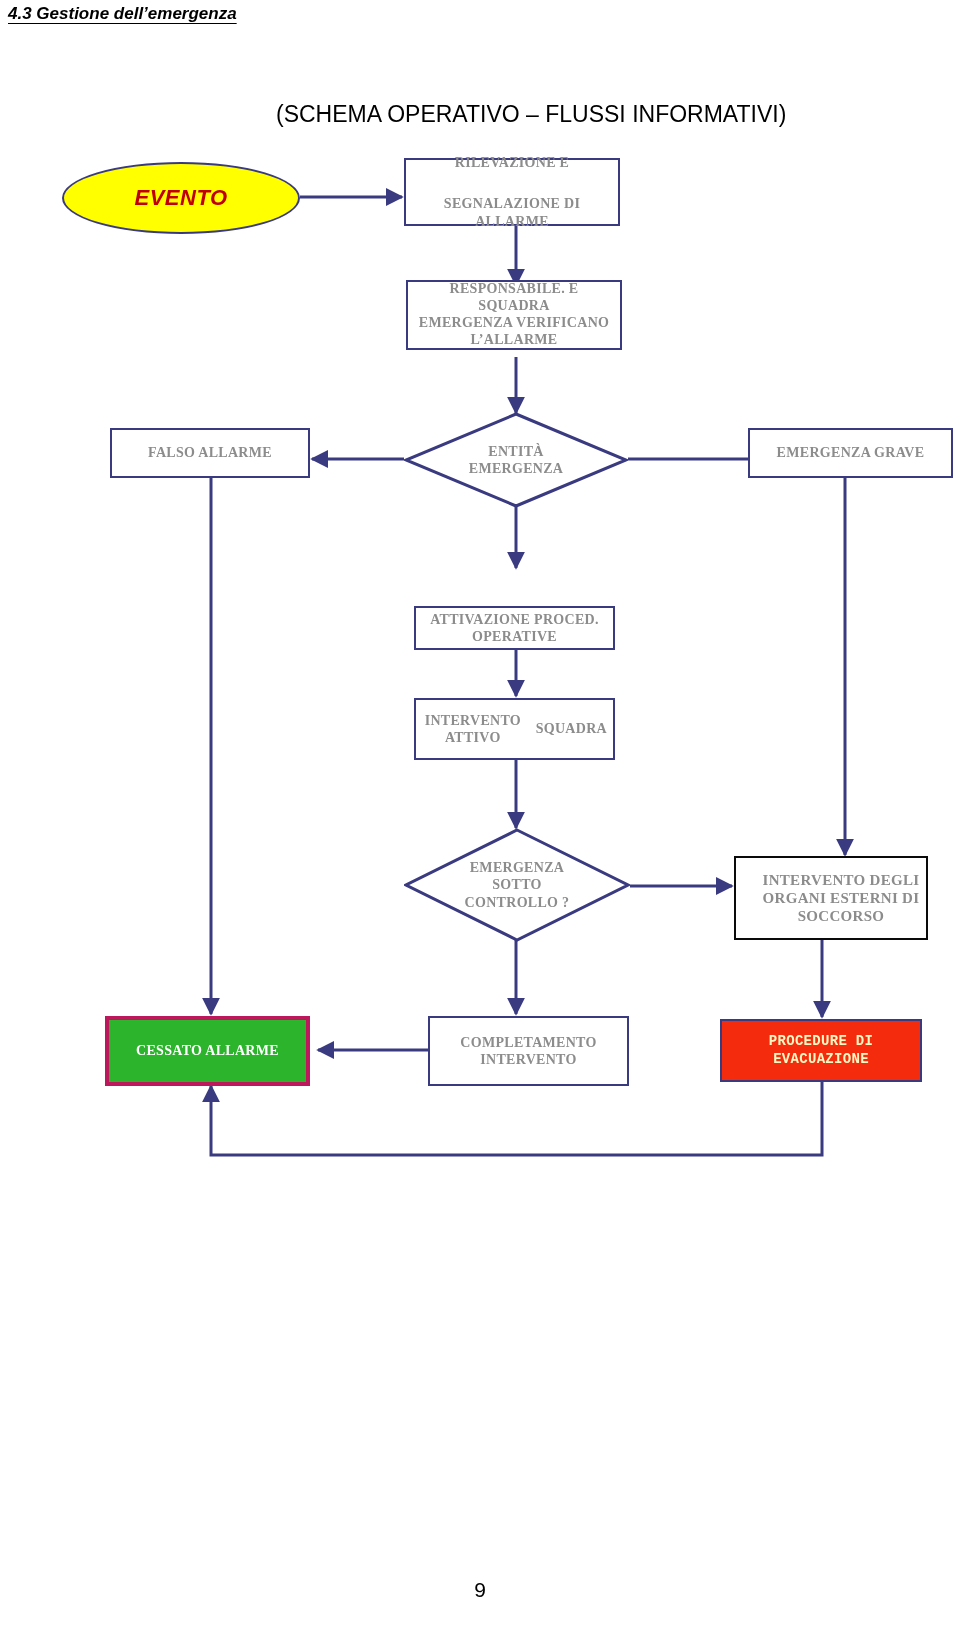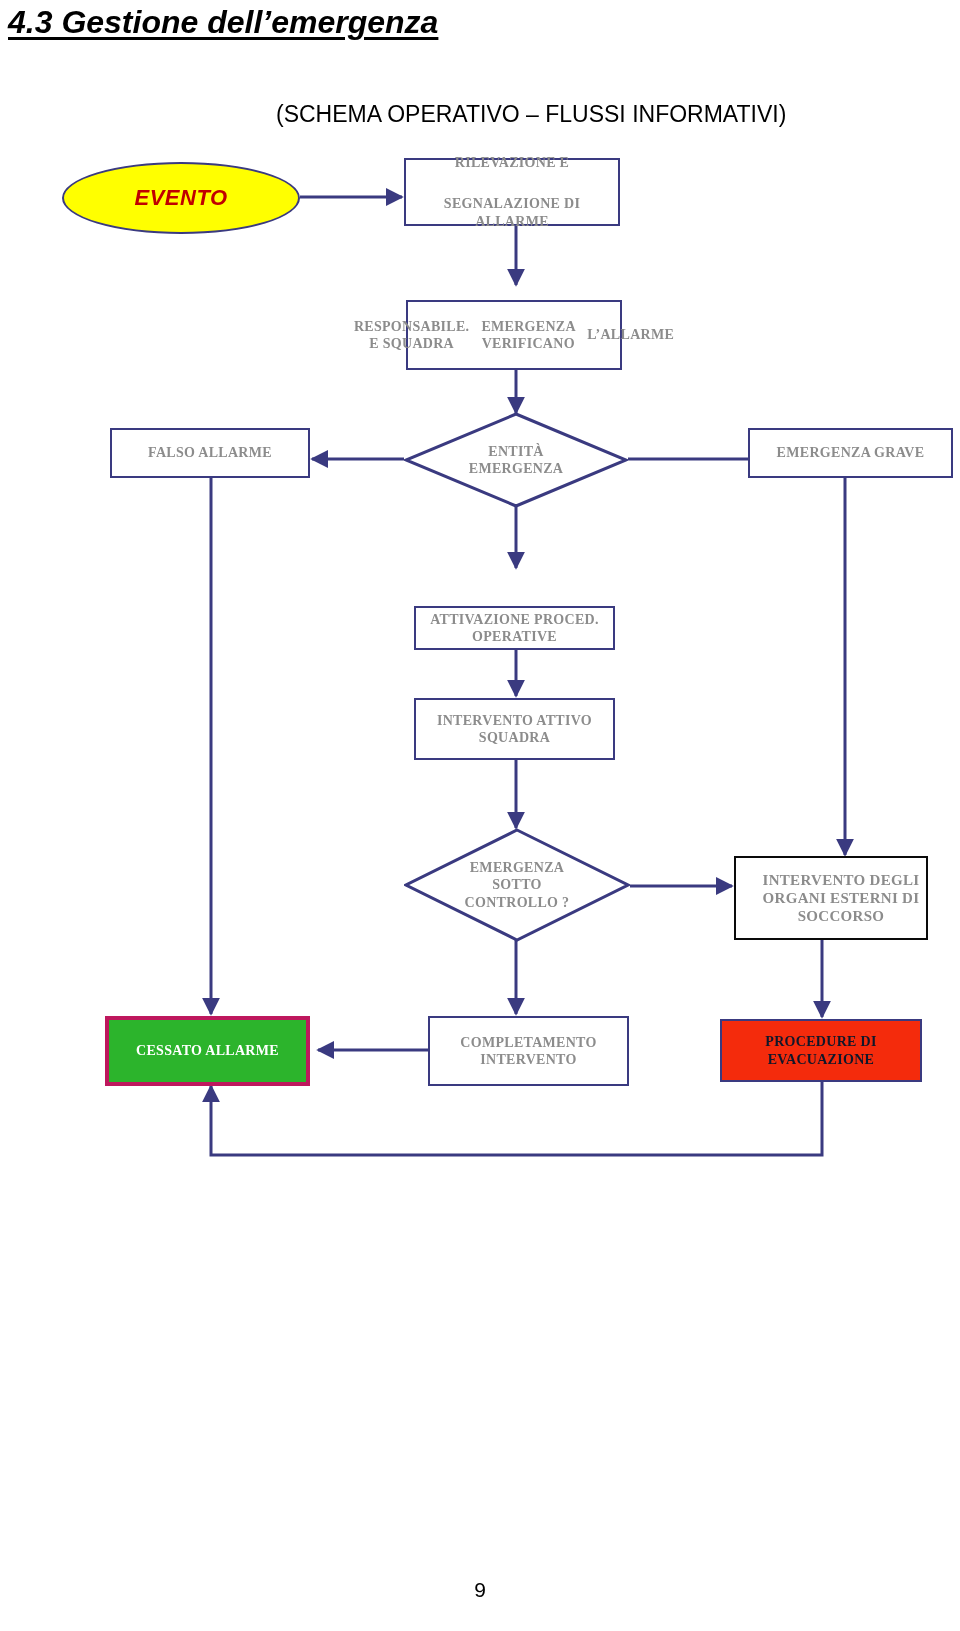--- a/index.html
+++ b/index.html
@@ -21,21 +21,21 @@
     height: 1631px;
     background: #ffffff;
   }
 
   
   .doc-title {
     position: absolute;
     left: 8px;
     top: 4px;
     font-family: "Liberation Sans", sans-serif;
-    font-size: 32px;
+    font-size: 17px;
     font-weight: bold;
     font-style: italic;
     color: #000000;
     text-decoration: underline;
     text-underline-offset: 4px;
     white-space: nowrap;
     letter-spacing: 0px;
   }
   .doc-subtitle {
     position: absolute;
@@ -95,22 +95,23 @@
   }
 
   
   .box.green {
     background: #2cb42c;
     color: #ffffff;
     border: 4px solid #be185d;
   }
   .box.red {
     background: #f42b0c;
-    color: #0f172a;
+    color: #fef9c3;
     border: 2px solid #3a3a80;
+    font-family: Liberation Mono, monospace;
   }
 
   
   .ellipse {
     border: 2px solid #3a3a80;
     background: #ffff00;
     border-radius: 50%;
     color: #c00000;
     font-family: "Liberation Sans", sans-serif;
     font-style: italic;
@@ -214,21 +215,21 @@
 
     <div class="node ellipse" style="left:62px; top:162px; width:238px; height:72px;">
       <span class="node-text">EVENTO</span>
     </div>
 
     <div class="node box" style="left:404px; top:158px; width:216px; height:68px; flex-direction:column;gap:24px;">
       <span class="node-text">RILEVAZIONE E</span>
       <span class="node-text">SEGNALAZIONE DI ALLARME</span>
     </div>
 
-    <div class="node box" style="left:406px; top:300px; width:216px; height:70px; flex-direction:row;">
+    <div class="node box" style="left:406px; top:280px; width:216px; height:70px; flex-direction:column;justify-content:flex-end;">
       <span class="node-text">RESPONSABILE. E SQUADRA</span>
       <span class="node-text">EMERGENZA VERIFICANO</span>
       <span class="node-text">L’ALLARME</span>
     </div>
 
     <div class="node box" style="left:110px; top:428px; width:200px; height:50px;text-align:right;">
       <span class="node-text">FALSO ALLARME</span>
     </div>
 
     <div class="diamond-wrap" style="left:404px; top:412px; width:224px; height:96px;">
@@ -245,21 +246,21 @@
 
     <div class="node box" style="left:748px; top:428px; width:205px; height:50px;">
       <span class="node-text">EMERGENZA GRAVE</span>
     </div>
 
     <div class="node box" style="left:414px; top:570px; width:201px; height:44px; flex-direction:column;margin-top:36px;">
       <span class="node-text">ATTIVAZIONE PROCED.</span>
       <span class="node-text">OPERATIVE</span>
     </div>
 
-    <div class="node box" style="left:414px; top:698px; width:201px; height:62px; flex-direction:column;justify-content:center;">
+    <div class="node box" style="left:414px; top:698px; width:201px; height:62px; flex-direction:row;justify-content:center;">
       <span class="node-text">INTERVENTO ATTIVO</span>
       <span class="node-text">SQUADRA</span>
     </div>
 
     <div class="diamond-wrap" style="left:404px; top:828px; width:226px; height:114px;">
       <svg class="diamond-shape" viewBox="0 0 226 114" preserveAspectRatio="none">
         <polygon points="113,2 224,57 113,112 2,57" fill="#ffffff" stroke="#3a3a80" stroke-width="3"></polygon>
       </svg>
       <div class="diamond-label">
         <div>

